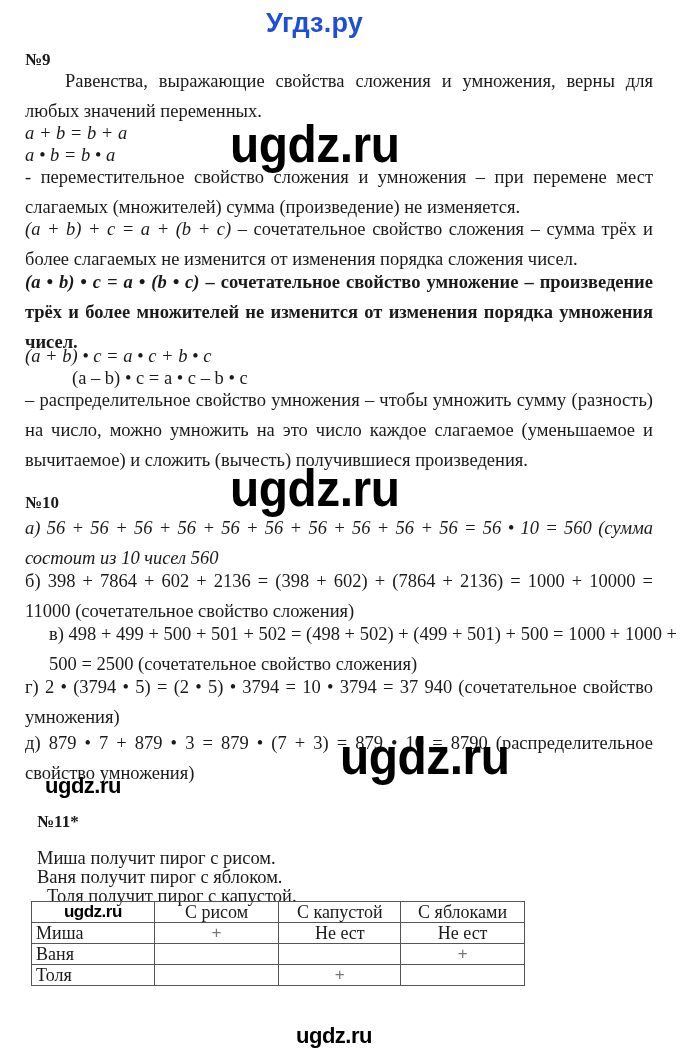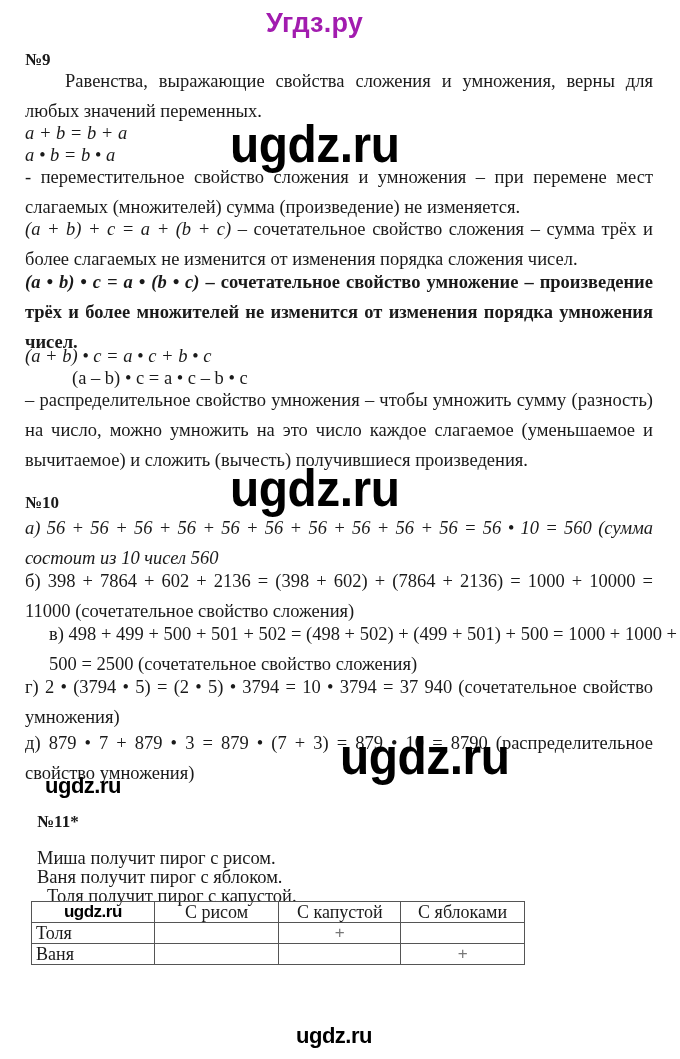--- a/index.html
+++ b/index.html
@@ -1,20 +1,20 @@
 <!DOCTYPE html>
 <html><head>
 <meta charset="utf-8">
 <style>
   html, body { margin: 0; padding: 0; background: #ffffff; }
   body { width: 680px; height: 1059px; position: relative; overflow: hidden;
          font-family: "Liberation Serif", serif; color: #1a1a1a; }
   .abs { position: absolute; }
   .site-title { top: 8px; left: 0; width: 629px; text-align: center;
-    font-family: "Liberation Sans", sans-serif; font-weight: bold; font-size: 27px; color: #a21caf; letter-spacing: 0.2px; }
+    font-family: "Liberation Sans", sans-serif; font-weight: bold; font-size: 27px; color: #1d4ed8; letter-spacing: 0.2px; }
   .num { font-weight: bold; font-size: 17px; }
   .p { font-size: 18.5px; line-height: 30px; text-align: justify; text-align-last: left; }
   .it { font-style: italic; }
   .wm { font-family: "Liberation Sans", sans-serif; font-weight: bold; color: #000; letter-spacing: -0.5px; }
   .wm-big { font-size: 52px; line-height: 52px; transform: scaleX(0.92); transform-origin: left top; }
   .wm-small { font-size: 22px; line-height: 24px; }
   table.grid { border-collapse: collapse; font-size: 18px; }
   table.grid td { border: 1.5px solid #555; height: 20px; padding: 0 4px; line-height: 20px; }
   table.grid td.c { text-align: center; }
   table.grid td.plus { color: #777; font-family: "Liberation Sans", sans-serif; font-size: 17px; }
@@ -59,30 +59,36 @@
       <col style="width:124px">
     </colgroup>
   <tbody>
       <tr>
     <td class="c wm" style="font-size:17px;">ugdz.ru</td>
     <td class="c">С рисом</td>
     <td class="c">С капустой</td>
     <td class="c">С яблоками</td>
   </tr>
   <tr>
-    <td>Толя</td>
-    <td class="c"></td>
+    <td>Миша</td>
     <td class="c plus">+</td>
-    <td class="c"></td>
+    <td class="c">Не ест</td>
+    <td class="c">Не ест</td>
   </tr>
   <tr>
     <td>Ваня</td>
     <td class="c"></td>
     <td class="c"></td>
     <td class="c plus">+</td>
+  </tr>
+  <tr>
+    <td>Толя</td>
+    <td class="c"></td>
+    <td class="c plus">+</td>
+    <td class="c"></td>
   </tr>
 </tbody>
   </table>
 
 <div class="abs wm wm-big" style="left:230px; top:118px;">ugdz.ru</div>
 <div class="abs wm wm-big" style="left:230px; top:462px;">ugdz.ru</div>
 <div class="abs wm wm-big" style="left:340px; top:730px;">ugdz.ru</div>
 <div class="abs wm wm-small" style="left:45px; top:774px;">ugdz.ru</div>
 <div class="abs wm wm-small" style="left:296px; top:1024px;">ugdz.ru</div>
 

